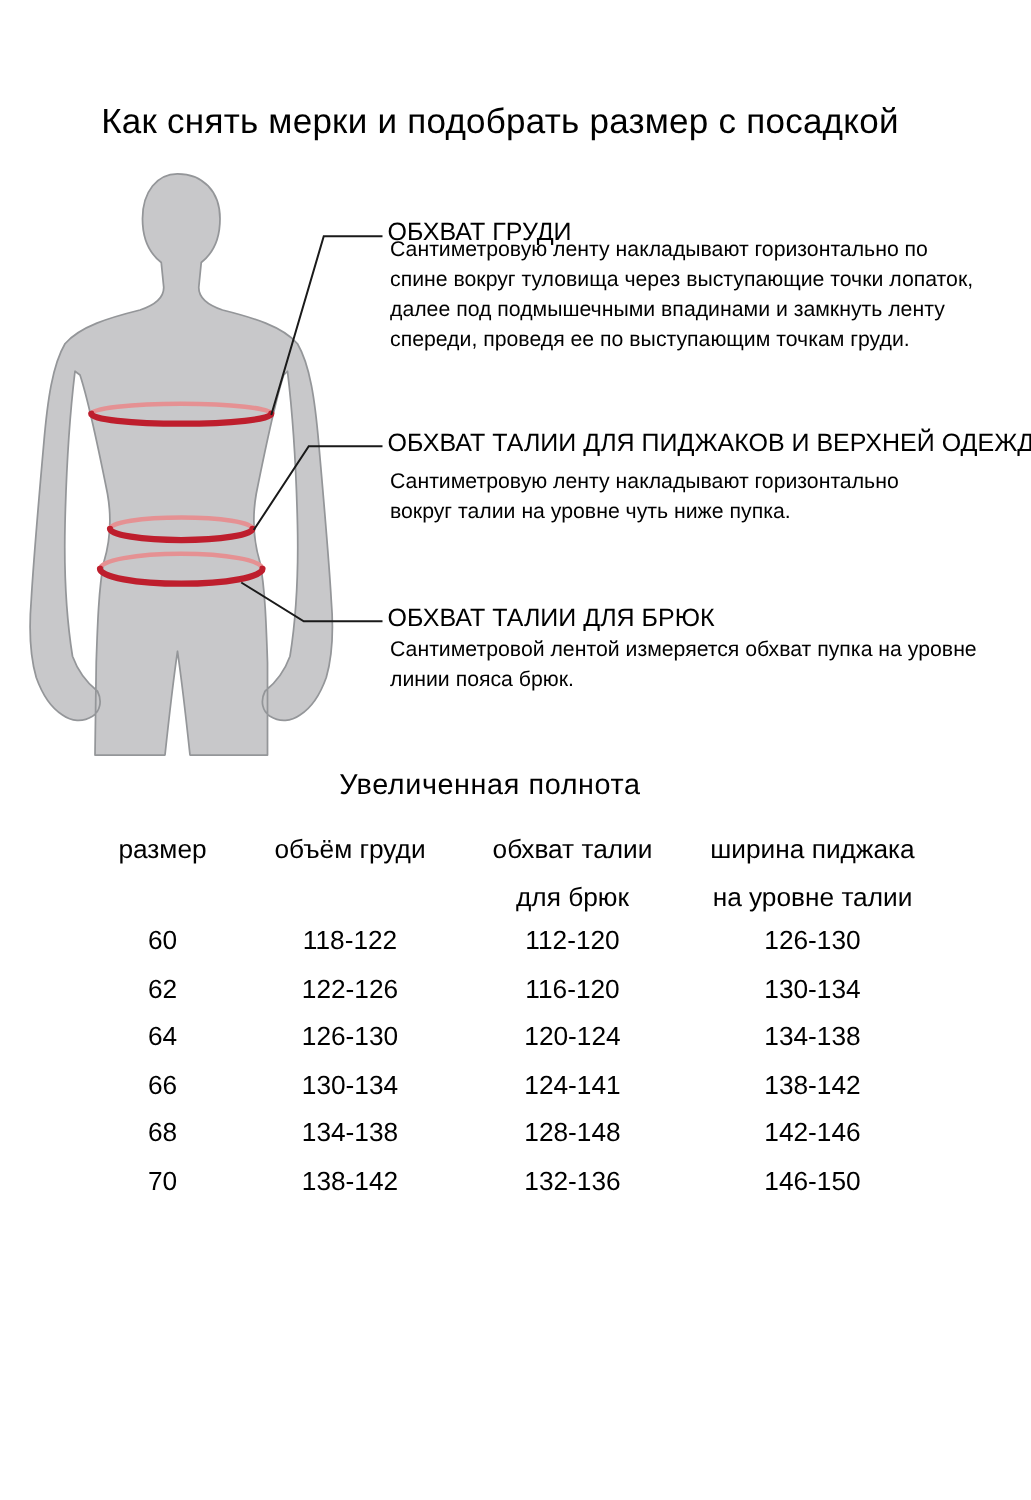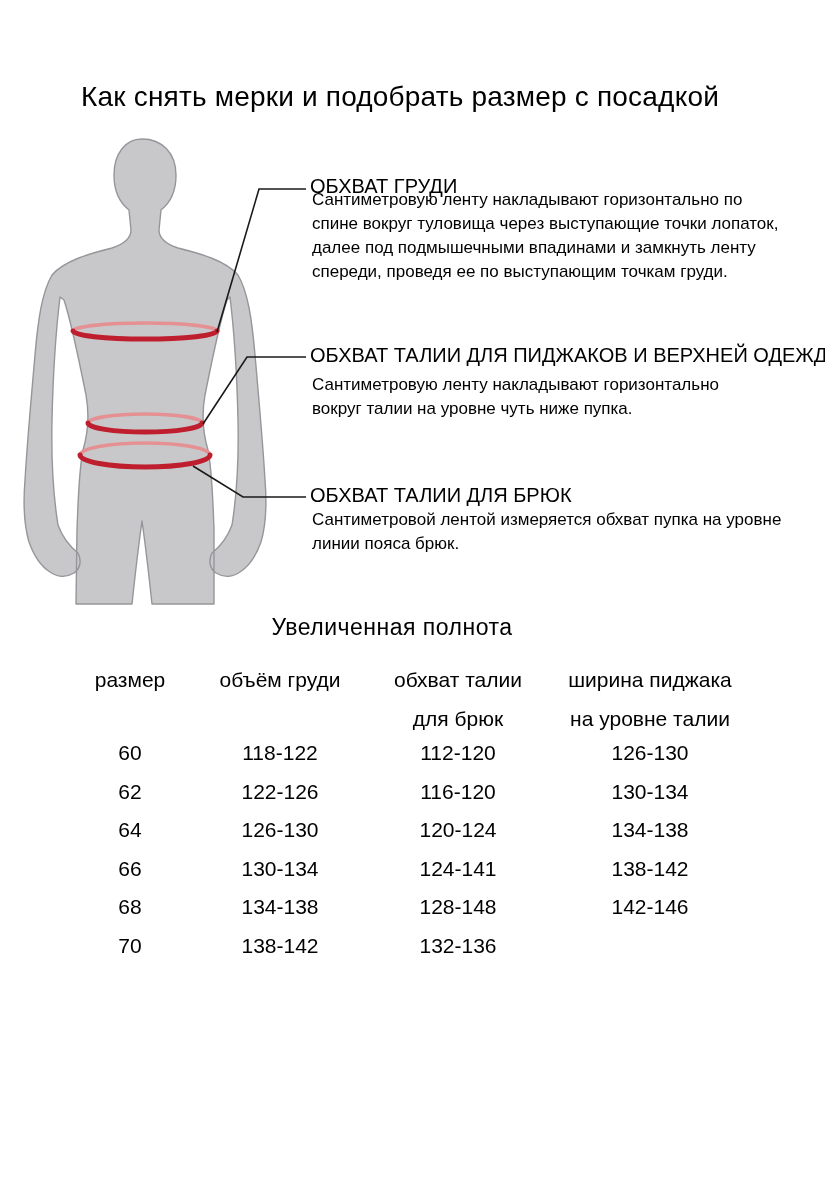--- a/index.html
+++ b/index.html
@@ -197,13 +197,14 @@
 <div class="trow r4">
   <div class="tcell c1">68</div>
   <div class="tcell c2">134-138</div>
   <div class="tcell c3">128-148</div>
   <div class="tcell c4">142-146</div>
 </div>
 <div class="trow r5">
   <div class="tcell c1">70</div>
   <div class="tcell c2">138-142</div>
   <div class="tcell c3">132-136</div>
+  <div class="tcell c4">146-150</div>
 </div>
 
 </body></html>

